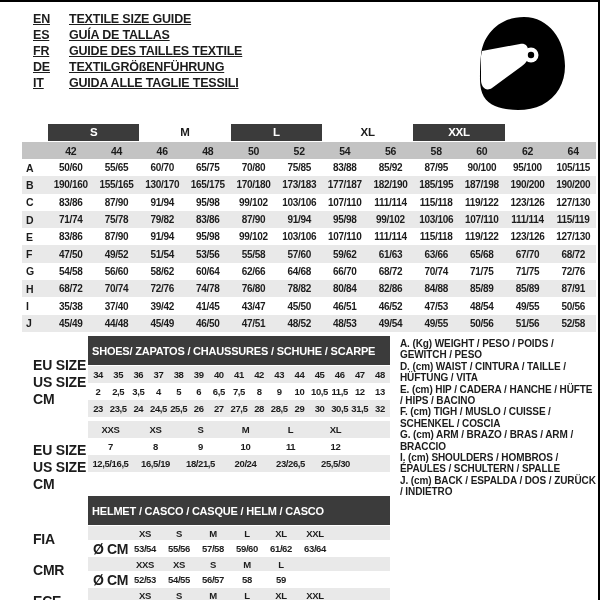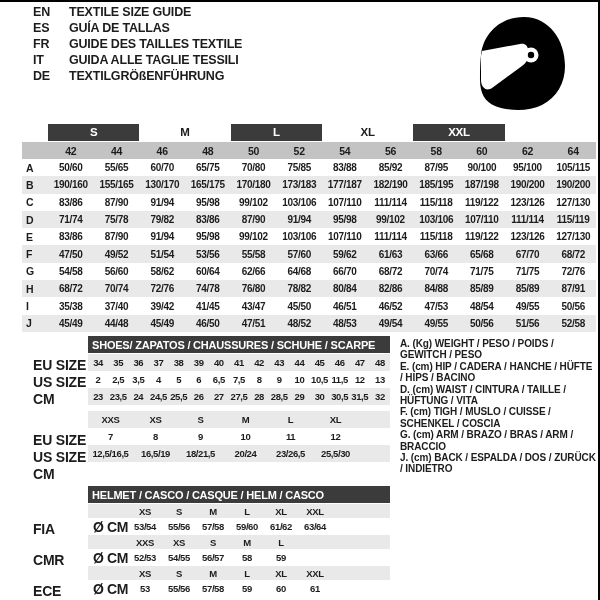--- a/index.html
+++ b/index.html
@@ -2,21 +2,21 @@
 <html><head>
 <meta charset="utf-8">
 <style>
   html,body { margin:0; padding:0; background:#fff; }
   .page {
     position:relative; width:600px; height:600px; background:#ffffff;
     border-top:2px solid #000; border-right:2px solid #000; box-sizing:border-box;
     font-family:"Liberation Sans", sans-serif; color:#1c1c1c; overflow:hidden;
   }
   
-  .lang-block { position:absolute; left:33px; top:2px; }
+  .lang-block { position:absolute; left:33px; top:9px;text-decoration:underline; }
   .lang-row { display:flex; gap:14px; height:16px; align-items:center;
     font-weight:700; font-size:12.5px; letter-spacing:-0.2px; }
   .lang-code { width:22px; flex:none; }
   
   .helmet-icon { position:absolute; left:468px; top:12px; width:104px; height:100px; }
   
   .main-table { position:absolute; left:22px; top:121px; width:574px; }
   .m-row { display:grid; grid-template-columns:26px repeat(12,1fr); height:17.3px;
     align-items:center; text-align:center; font-size:10px; font-weight:700; letter-spacing:-0.3px; }
   .m-groups { height:18px; margin-bottom:1px; font-size:11.5px; }
@@ -27,21 +27,21 @@
   .stripe { background:#e9e9e9; }
   
   .lower { position:absolute; left:33px; top:334px; width:360px; }
   .block { display:flex; }
   .block + .block { margin-top:4px; }
   .side { width:55px; flex:none; font-size:14px; font-weight:700; letter-spacing:-0.2px; }
   .side-spacer { height:20px; }
   .side-label { height:17px; display:flex; align-items:center; }
   .side-spacer.small { height:14px; }
   .tbl { width:302px; flex:none; }
-  .title-bar { height:17px; margin-bottom:1px; background:#3b3b3b; color:#fff;
+  .title-bar { height:29px; margin-bottom:1px; background:#3b3b3b; color:#fff;
     display:flex; align-items:center; padding-left:4px; box-sizing:border-box;
     font-size:11px; font-weight:700; letter-spacing:-0.2px; }
   .trow { display:grid; align-items:center; height:17px; text-align:center;
     font-size:9.5px; font-weight:700; letter-spacing:-0.4px; }
   .trow.gray { background:#e9e9e9; }
   .shoes-grid { grid-template-columns:repeat(15,1fr); }
   .gloves-grid { grid-template-columns:repeat(6,45px) 1fr; }
   .helmet-grid { grid-template-columns:40px repeat(6,34px) 1fr; }
   .helmet-grid.sizes { height:14px; }
   .unit-cell { text-align:right; padding-left:2px; font-size:14px; }
@@ -62,26 +62,26 @@
       </div>
       <div class="lang-row">
         <span class="lang-code">ES</span>
         <span class="lang-label">GUÍA DE TALLAS</span>
       </div>
       <div class="lang-row">
         <span class="lang-code">FR</span>
         <span class="lang-label">GUIDE DES TAILLES TEXTILE</span>
       </div>
       <div class="lang-row">
+        <span class="lang-code">DE</span>
+        <span class="lang-label">TEXTILGRÖßENFÜHRUNG</span>
+      </div>
+      <div class="lang-row">
         <span class="lang-code">IT</span>
         <span class="lang-label">GUIDA ALLE TAGLIE TESSILI</span>
-      </div>
-      <div class="lang-row">
-        <span class="lang-code">DE</span>
-        <span class="lang-label">TEXTILGRÖßENFÜHRUNG</span>
       </div>
     </div>
 
   <svg class="helmet-icon" viewBox="0 0 100 100">
     <path d="M54 3 C29 3 13 21 11 41 C10 50 10 60 10 66 C10 79 15 88 25 92 C38 97 58 98 72 91 C87 83 95 69 95 52 C95 26 79 3 54 3 Z" fill="#000"></path>
     <path d="M12 37 L50 30 C55 29 58 32 58 36 L58 42 C58 46 56 49 52 52 L22 74 C16 78 11 73 11 66 L11 42 Z" fill="#fff"></path>
     <circle cx="61" cy="41" r="7.5" fill="#fff"></circle>
     <circle cx="61" cy="41" r="3.2" fill="#000"></circle>
   </svg>
 
@@ -443,20 +443,21 @@
               <div></div>
             </div>
           </div>
       </div>
     </div>
 
   </div>
 
   <div class="legend" id="legend">
       <div class="legend-item">A. (Kg) WEIGHT / PESO / POIDS / GEWITCH / PESO</div>
+      <div class="legend-item">D. (cm) WAIST / CINTURA / TAILLE / HÜFTUNG / VITA</div>
       <div class="legend-item">E. (cm) HIP / CADERA / HANCHE / HÜFTE / HIPS / BACINO</div>
-      <div class="legend-item">D. (cm) WAIST / CINTURA / TAILLE / HÜFTUNG / VITA</div>
       <div class="legend-item">F. (cm) TIGH / MUSLO / CUISSE / SCHENKEL / COSCIA</div>
       <div class="legend-item">G. (cm) ARM / BRAZO / BRAS / ARM / BRACCIO</div>
+      <div class="legend-item">I. (cm) SHOULDERS / HOMBROS / ÉPAULES / SCHULTERN / SPALLE</div>
       <div class="legend-item">J. (cm) BACK / ESPALDA / DOS / ZURÜCK / INDIETRO</div>
     </div>
 
 </div>
 
 </body></html>

